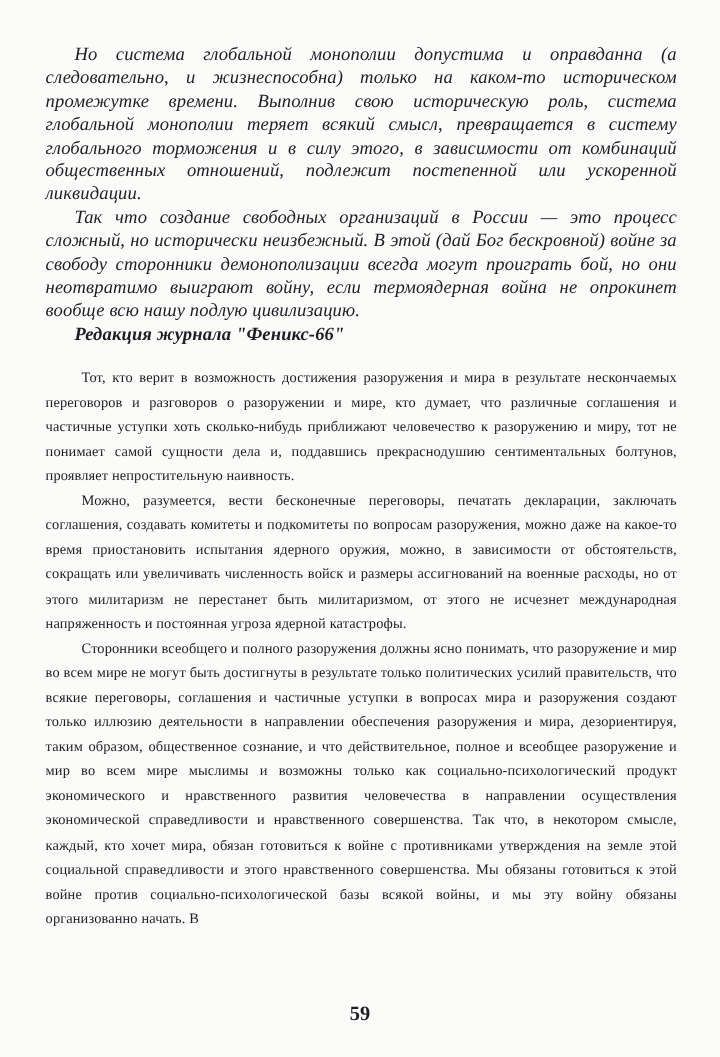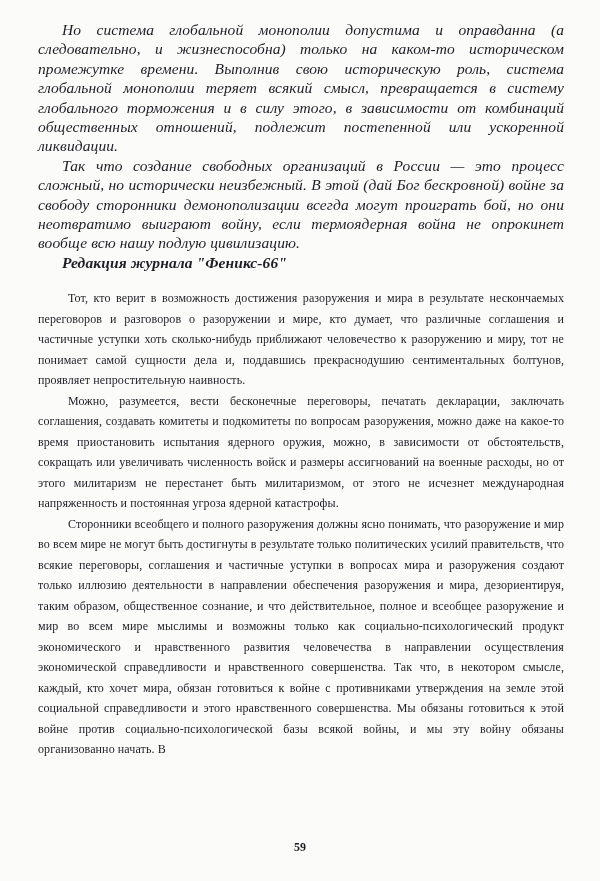--- a/index.html
+++ b/index.html
@@ -7,21 +7,21 @@
     padding: 0;
     background: #e9e9e7;
   }
   .page {
     position: relative;
     width: 600px;
     height: 881px;
     margin: 0 auto;
     background: #fbfbf9;
     box-sizing: border-box;
-    padding: 20px 36px 0 38px;
+    padding: 36px 36px 0 38px;
     font-family: "Liberation Serif", "DejaVu Serif", serif;
     color: #1d1d26;
     overflow: hidden;
   }
   .epigraph p {
     margin: 0;
     font-style: italic;
     font-size: 15.5px;
     line-height: 19.4px;
     text-align: justify;
@@ -48,21 +48,21 @@
     text-indent: 30px;
     letter-spacing: 0.1px;
     hyphens: auto;
   }
   .page-number {
     position: absolute;
     bottom: 26px;
     left: 0;
     width: 100%;
     text-align: center;
-    font-size: 12px;
+    font-size: 17px;
     font-weight: bold;
     color: #1d1d26;
   }
 </style>
 </head>
 <body>
 
 <div class="page">
 
   <div class="epigraph">

